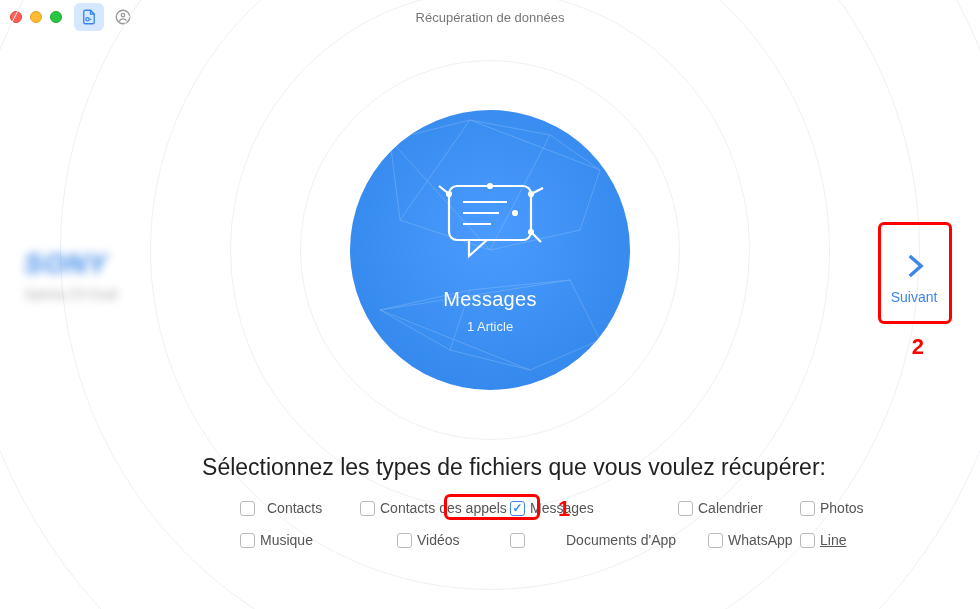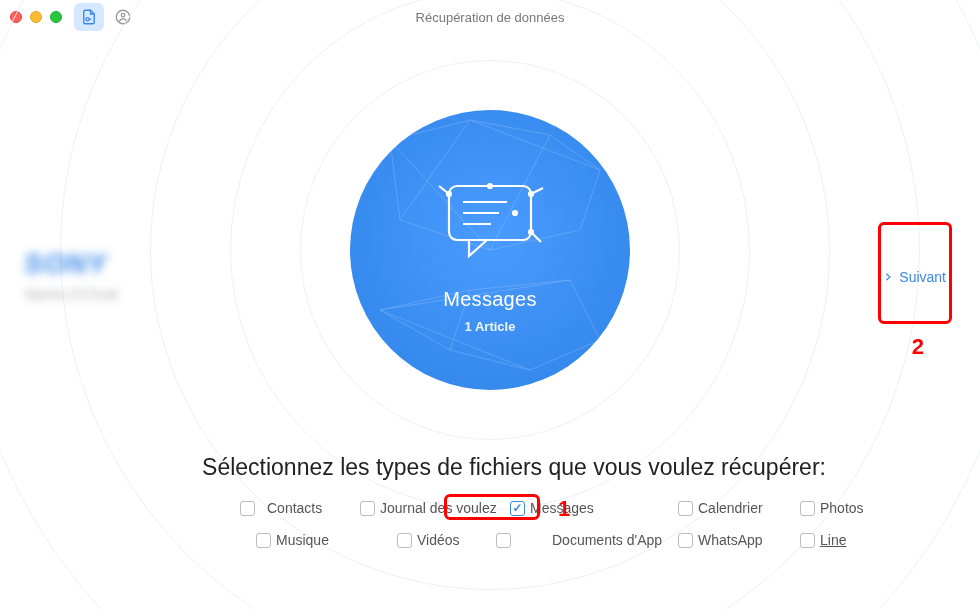--- a/index.html
+++ b/index.html
@@ -65,21 +65,21 @@
     color: #fff;
     display: flex; flex-direction: column; align-items: center; justify-content: center;
     overflow: hidden;
   }
   .center-circle .mesh {
     position: absolute; inset: 0;
     opacity: 0.25;
   }
   .center-circle .bubble-icon { margin-bottom: 18px; margin-top: 10px; }
   .center-circle .title { font-size: 20px; font-weight: 400; letter-spacing: 0.3px; }
-  .center-circle .subtitle { font-size: 13px; margin-top: 8px; opacity: 0.9; font-weight: bold; }
+  .center-circle .subtitle { font-size: 13px; margin-top: 8px; opacity: 0.9; }
 
   
   .device-label {
     position: absolute;
     left: 24px; top: 248px;
     filter: blur(5px);
     color: #3a87e8;
     font-size: 28px;
     font-weight: 700;
     font-style: italic;
@@ -91,21 +91,21 @@
     filter: blur(4px);
     color: #aaa;
     font-size: 14px;
   }
 
   
   .next-btn {
     position: absolute;
     right: 34px; top: 230px;
     width: 64px; height: 94px;
-    display: flex; flex-direction: row; align-items: center; justify-content: center;
+    display: flex; flex-direction: column; align-items: center; justify-content: center;
     gap: 6px;
     cursor: pointer;
   }
   .next-btn .chevron { color: #3a87e8; }
   .next-btn .label { font-size: 14px; color: #3a87e8; }
   .highlight-box {
     position: absolute;
     border: 3px solid #ff0000;
     border-radius: 6px;
     pointer-events: none;
@@ -158,24 +158,24 @@
   }
 
   
   .r1c1 { position: absolute; left: 180px; gap: 12px; }
   .r1c2 { position: absolute; left: 300px; }
   .r1c3 { position: absolute; left: 450px; }
   .r1c4 { position: absolute; left: 618px; }
   .r1c5 { position: absolute; left: 740px; align-items: center; }
 
   
-  .r2c1 { position: absolute; left: 196px; }
+  .r2c1 { position: absolute; left: 180px; }
   .r2c2 { position: absolute; left: 300px; padding-left: 37px; }
-  .r2c3 { position: absolute; left: 436px; gap: 41px; }
-  .r2c4 { position: absolute; left: 618px; }
+  .r2c3 { position: absolute; left: 450px; gap: 41px; }
+  .r2c4 { position: absolute; left: 648px; }
   .r2c5 { position: absolute; left: 740px; text-decoration: underline; }
   .row-wrap { position: relative; height: 20px; width: 860px; }
 </style>
 </head>
 <body>
 
 <div class="titlebar">
   <div class="traffic-lights">
     <div class="dot red"></div>
     <div class="dot yellow"></div>
@@ -254,21 +254,21 @@
 <div class="instruction">Sélectionnez les types de fichiers que vous voulez récupérer:</div>
 
 <div class="options">
   <div class="row-wrap">
     <label class="opt r1c1">
         <span class="cb"></span>
         <span>Contacts</span>
       </label>
     <label class="opt r1c2">
         <span class="cb"></span>
-        <span>Journal des voulez</span>
+        <span>Contacts des appels</span>
       </label>
     <label class="opt r1c3">
         <span class="cb checked"></span>
         <span>Messages</span>
       </label>
     <label class="opt r1c4">
         <span class="cb"></span>
         <span>Calendrier</span>
       </label>
     <label class="opt r1c5">

